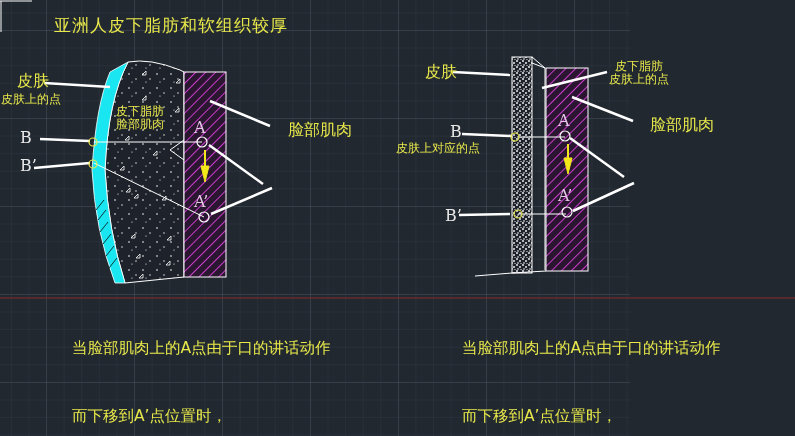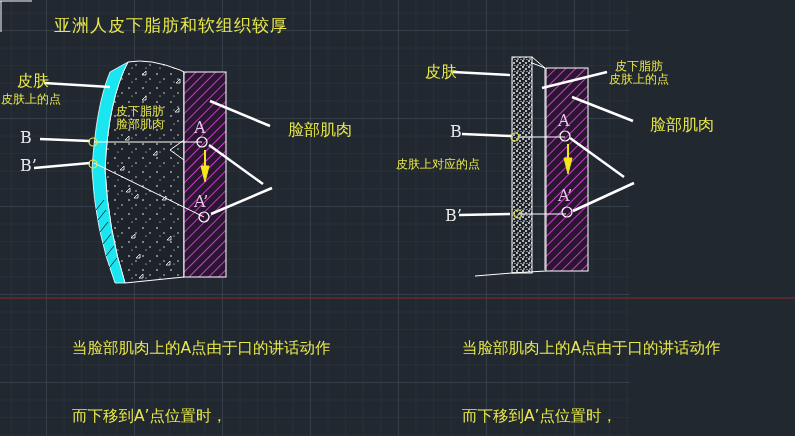--- a/index.html
+++ b/index.html
@@ -170,21 +170,21 @@
   
 </div>
 
 <div class="t lbl" style="left:413px;top:64px;">皮肤</div>
 <div class="t sm" style="left:609px;top:60px;line-height:13px;">
   <div>皮下脂肪</div>
   <div>皮肤上的点</div>
 </div>
 <div class="t lbl" style="left:638px;top:117px;">脸部肌肉</div>
 <div class="t serif" style="left:450px;top:124px;">B</div>
-<div class="t sm" style="left:396px;top:158px;">皮肤上对应的点</div>
+<div class="t sm" style="left:396px;top:142px;">皮肤上对应的点</div>
 <div class="t serif" style="left:445px;top:208px;">B’</div>
 <div class="t serif pink" style="left:558px;top:113px;">A</div>
 <div class="t serif pink" style="left:558px;top:188px;">A’</div>
 
 <div class="t para" style="left:462px;top:292px;">
   <div>当脸部肌肉上的A点由于口的讲话动作</div>
   <div>而下移到A’点位置时，</div>
   
   
   

